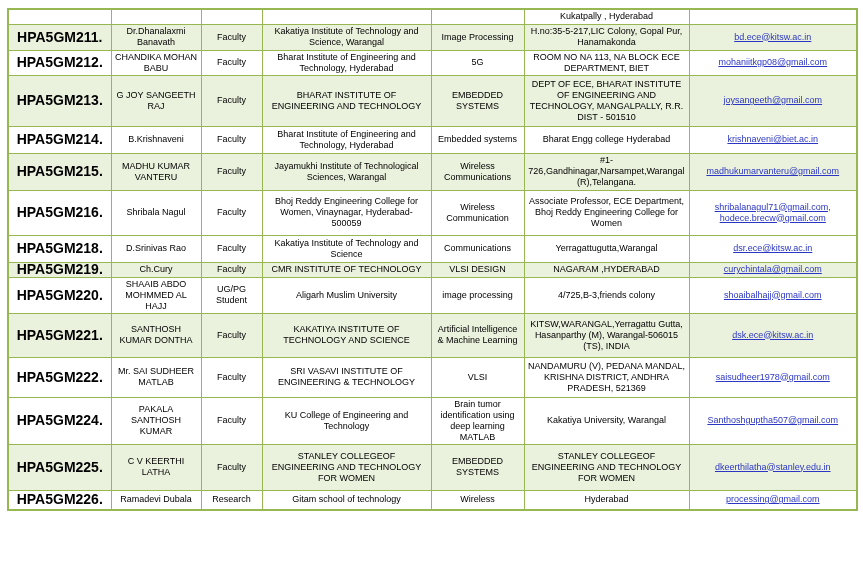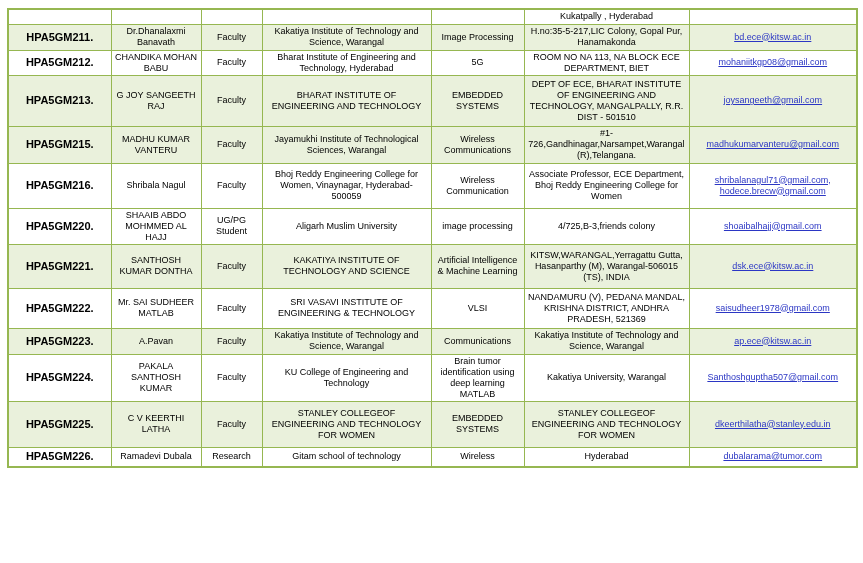--- a/index.html
+++ b/index.html
@@ -21,21 +21,21 @@
   }
   td{
     border:1px solid var(--grid);
     text-align:center;vertical-align:middle;
     font-size:9px;line-height:11px;
     padding:1px 3px;
     overflow:hidden;word-wrap:break-word;
     background:#ffffff;
   }
   tr.shaded td{background:var(--shade);}
-  td.id-cell{font-weight:bold;font-size:11px;}
+  td.id-cell{font-weight:bold;font-size:14px;}
   a.email{
     color:var(--link);text-decoration:underline;cursor:pointer;
     word-wrap:break-word;
   }
 </style>
 </head>
 <body>
 
 <div class="table-wrap">
   <table>
@@ -78,37 +78,64 @@
         </tr>
         <tr class="shaded" style="height: 51px;">
           <td class="id-cell">HPA5GM213.</td>
           <td>G JOY SANGEETH RAJ</td>
           <td>Faculty</td>
           <td>BHARAT INSTITUTE OF ENGINEERING AND TECHNOLOGY</td>
           <td>EMBEDDED SYSTEMS</td>
           <td>DEPT OF ECE, BHARAT INSTITUTE OF ENGINEERING AND TECHNOLOGY, MANGALPALLY, R.R. DIST - 501510</td>
           <td><a class="email">joysangeeth@gmail.com</a></td>
         </tr>
+        <tr style="height: 27px;">
+          <td class="id-cell">HPA5GM214.</td>
+          <td>B.Krishnaveni</td>
+          <td>Faculty</td>
+          <td>Bharat Institute of Engineering and Technology, Hyderabad</td>
+          <td>Embedded systems</td>
+          <td>Bharat Engg college Hyderabad</td>
+          <td><a class="email">krishnaveni@biet.ac.in</a></td>
+        </tr>
         <tr class="shaded" style="height: 37px;">
           <td class="id-cell">HPA5GM215.</td>
           <td>MADHU KUMAR VANTERU</td>
           <td>Faculty</td>
           <td>Jayamukhi Institute of Technological Sciences, Warangal</td>
           <td>Wireless Communications</td>
           <td>#1-726,Gandhinagar,Narsampet,Warangal (R),Telangana.</td>
           <td><a class="email">madhukumarvanteru@gmail.com</a></td>
         </tr>
         <tr style="height: 45px;">
           <td class="id-cell">HPA5GM216.</td>
           <td>Shribala Nagul</td>
           <td>Faculty</td>
           <td>Bhoj Reddy Engineering College for Women, Vinaynagar, Hyderabad-500059</td>
           <td>Wireless Communication</td>
           <td>Associate Professor, ECE Department, Bhoj Reddy Engineering College for Women</td>
           <td><a class="email">shribalanagul71@gmail.com, hodece.brecw@gmail.com</a></td>
+        </tr>
+        <tr style="height: 27px;">
+          <td class="id-cell">HPA5GM218.</td>
+          <td>D.Srinivas Rao</td>
+          <td>Faculty</td>
+          <td>Kakatiya Institute of Technology and Science</td>
+          <td>Communications</td>
+          <td>Yerragattugutta,Warangal</td>
+          <td><a class="email">dsr.ece@kitsw.ac.in</a></td>
+        </tr>
+        <tr class="shaded" style="height: 15px;">
+          <td class="id-cell">HPA5GM219.</td>
+          <td>Ch.Cury</td>
+          <td>Faculty</td>
+          <td>CMR INSTITUTE OF TECHNOLOGY</td>
+          <td>VLSI DESIGN</td>
+          <td>NAGARAM ,HYDERABAD</td>
+          <td><a class="email">curychintala@gmail.com</a></td>
         </tr>
         <tr style="height: 26px;">
           <td class="id-cell">HPA5GM220.</td>
           <td>SHAAIB ABDO MOHMMED AL HAJJ</td>
           <td>UG/PG Student</td>
           <td>Aligarh Muslim University</td>
           <td>image processing</td>
           <td>4/725,B-3,friends colony</td>
           <td><a class="email">shoaibalhajj@gmail.com</a></td>
         </tr>
@@ -123,29 +150,20 @@
         </tr>
         <tr style="height: 40px;">
           <td class="id-cell">HPA5GM222.</td>
           <td>Mr. SAI SUDHEER MATLAB</td>
           <td>Faculty</td>
           <td>SRI VASAVI INSTITUTE OF ENGINEERING &amp; TECHNOLOGY</td>
           <td>VLSI</td>
           <td>NANDAMURU (V), PEDANA MANDAL,  KRISHNA DISTRICT,  ANDHRA PRADESH,  521369</td>
           <td><a class="email">saisudheer1978@gmail.com</a></td>
         </tr>
-        <tr class="shaded" style="height: 26px;">
-          <td class="id-cell">HPA5GM223.</td>
-          <td>A.Pavan</td>
-          <td>Faculty</td>
-          <td>Kakatiya Institute of Technology and Science, Warangal</td>
-          <td>Communications</td>
-          <td>Kakatiya Institute of Technology and Science, Warangal</td>
-          <td><a class="email">ap.ece@kitsw.ac.in</a></td>
-        </tr>
         <tr style="height: 47px;">
           <td class="id-cell">HPA5GM224.</td>
           <td>PAKALA SANTHOSH KUMAR</td>
           <td>Faculty</td>
           <td>KU College of Engineering and Technology</td>
           <td>Brain tumor identification using deep learning MATLAB</td>
           <td>Kakatiya University, Warangal</td>
           <td><a class="email">Santhoshguptha507@gmail.com</a></td>
         </tr>
         <tr class="shaded" style="height: 46px;">
@@ -157,17 +175,17 @@
           <td>STANLEY COLLEGEOF ENGINEERING AND TECHNOLOGY FOR WOMEN</td>
           <td><a class="email">dkeerthilatha@stanley.edu.in</a></td>
         </tr>
         <tr style="height: 20px;">
           <td class="id-cell">HPA5GM226.</td>
           <td>Ramadevi Dubala</td>
           <td>Research</td>
           <td>Gitam school of technology</td>
           <td>Wireless</td>
           <td>Hyderabad</td>
-          <td><a class="email">dubalarama@tumor.com</a></td>
+          <td><a class="email">processing@gmail.com</a></td>
         </tr>
       </tbody>
   </table>
 </div>
 
 </body></html>

